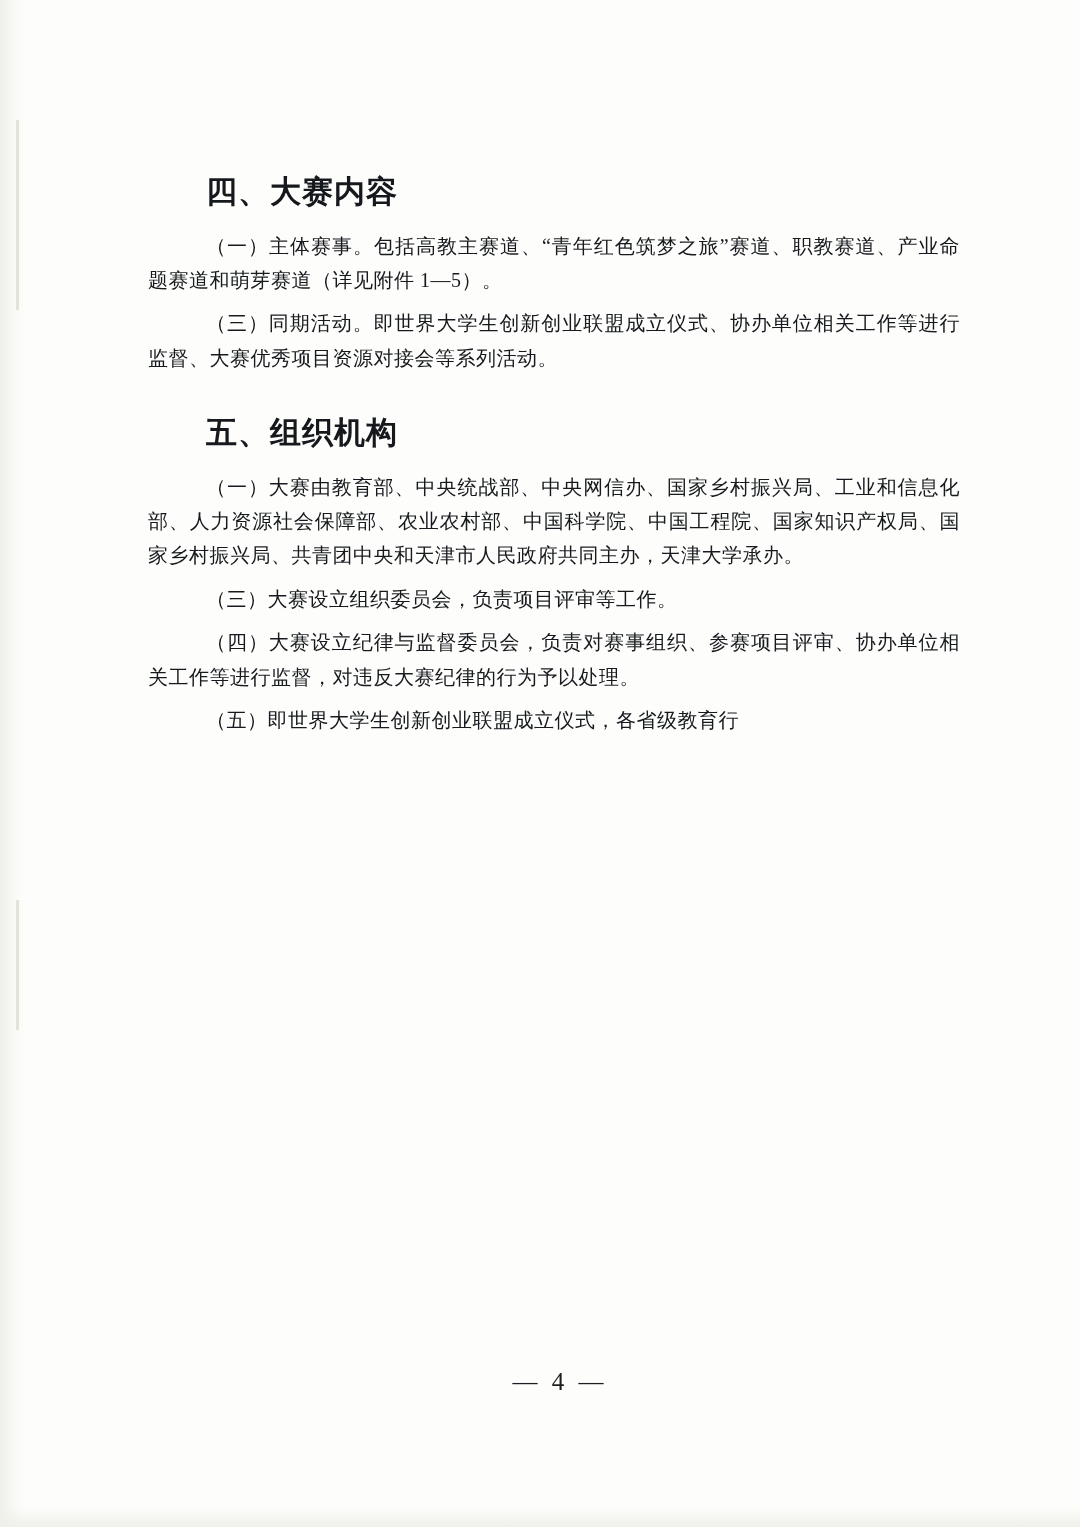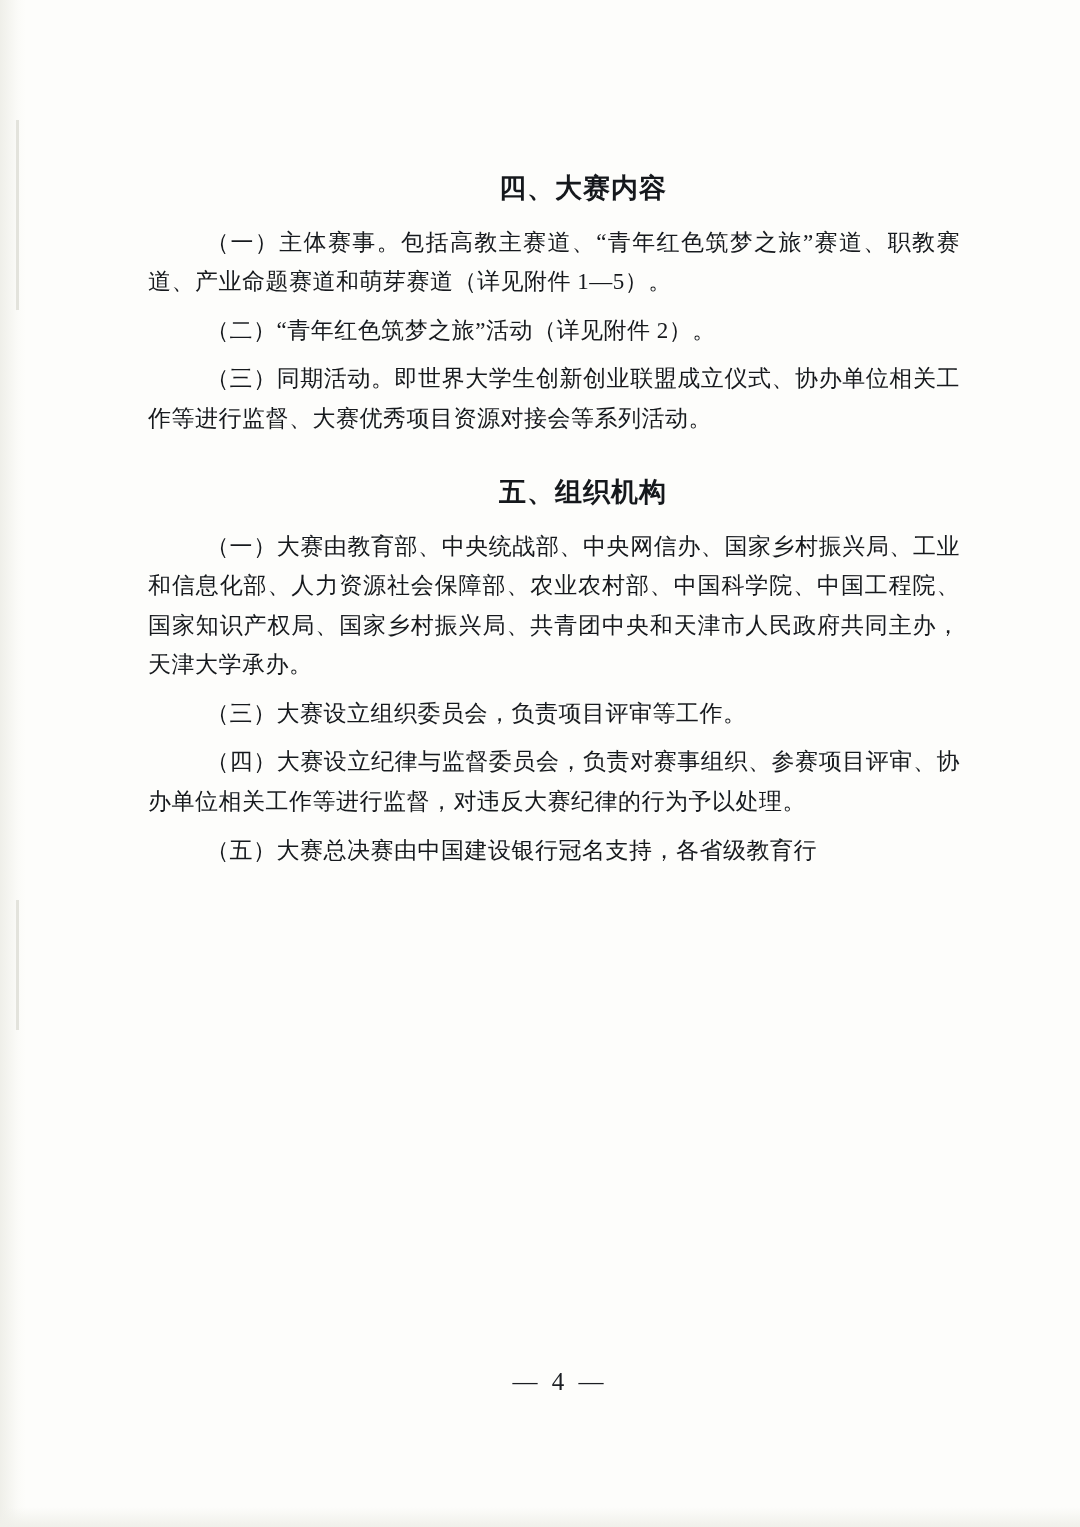--- a/index.html
+++ b/index.html
@@ -44,32 +44,31 @@
   .content {
     position: absolute;
     left: 148px;
     top: 168px;
     width: 812px;
   }
 
   .heading {
     font-family: "DejaVu Sans", "Liberation Sans", sans-serif;
     font-weight: bold;
-    font-size: 27px;
+    font-size: 31px;
     color: #15181c;
     letter-spacing: 1px;
     text-indent: 58px;
     margin: 0 0 14px 0;
     line-height: 1.5;
-    text-align: center;
   }
   .heading.second { margin-top: 34px; }
 
   p.para {
-    font-size: 23px;
+    font-size: 20px;
     color: #16191d;
     line-height: 1.72;
     margin: 1px 0 9px 0;
     text-indent: 58px;
     text-align: justify;
     text-justify: inter-ideograph;
     letter-spacing: 0.5px;
     font-family: "Liberation Serif", "DejaVu Serif", serif;
   }
 
@@ -92,32 +91,31 @@
 <div class="page">
   <div class="edge-mark edge-a"></div>
   <div class="edge-mark edge-b"></div>
 
   <div class="content">
 
     <h2 class="heading">四、大赛内容</h2>
 
     <p class="para">（一）主体赛事。包括高教主赛道、“青年红色筑梦之旅”赛道、职教赛道、产业命题赛道和萌芽赛道（详见附件 1—5）。</p>
 
-    <p class="para">（二）“青年红色筑梦之旅”活动（详见附件 2）。</p>
 
     <p class="para">（三）同期活动。即世界大学生创新创业联盟成立仪式、协办单位相关工作等进行监督、大赛优秀项目资源对接会等系列活动。</p>
 
     <h2 class="heading second">五、组织机构</h2>
 
     <p class="para">（一）大赛由教育部、中央统战部、中央网信办、国家乡村振兴局、工业和信息化部、人力资源社会保障部、农业农村部、中国科学院、中国工程院、国家知识产权局、国家乡村振兴局、共青团中央和天津市人民政府共同主办，天津大学承办。</p>
 
 
     <p class="para">（三）大赛设立组织委员会，负责项目评审等工作。</p>
 
     <p class="para">（四）大赛设立纪律与监督委员会，负责对赛事组织、参赛项目评审、协办单位相关工作等进行监督，对违反大赛纪律的行为予以处理。</p>
 
-    <p class="para">（五）大赛总决赛由中国建设银行冠名支持，各省级教育行</p>
+    <p class="para">（五）即世界大学生创新创业联盟成立仪式，各省级教育行</p>
   </div>
 
   <div class="page-number">— 4 —</div>
 
   <div class="bottom-shade"></div>
 </div>
 
 </body></html>

